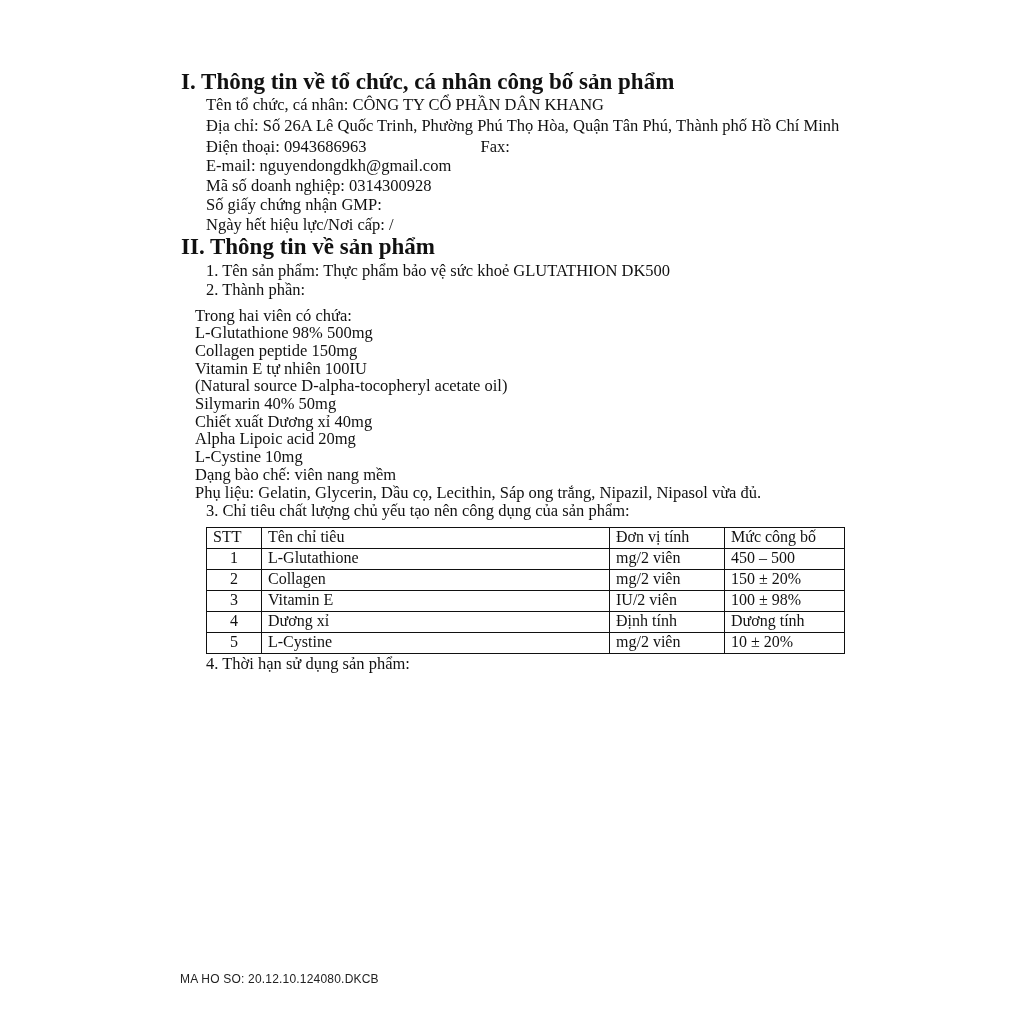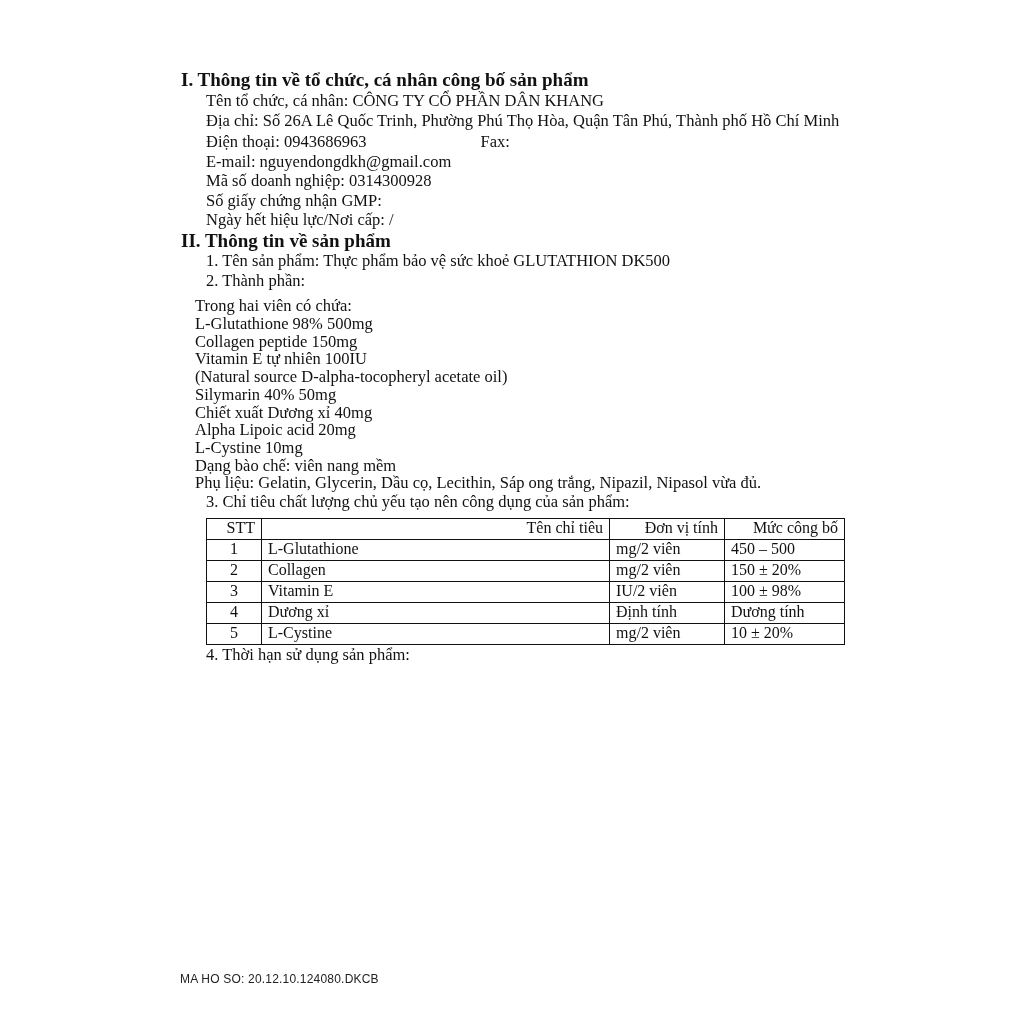--- a/index.html
+++ b/index.html
@@ -46,21 +46,21 @@
   }
   
   .content {
     margin-left: 181px;
     width: 663px;
     font-size: 16.5px;
     line-height: 1.18;
   }
   .content p { margin: 0; text-indent: 25px; }
   h2.section-heading {
-    font-size: 19px;
+    font-size: 23px;
     font-weight: 700;
     margin: 0;
     line-height: 1.15;
   }
   .sec1-heading { margin-top: 35px; }
   .org-name    { margin-top: 8px; }
   .org-address { margin-top: 5px; line-height: 1.33; }
   .phone-line  { margin-top: 3px; }
   .fax-label   { margin-left: 110px; text-align: right; }
   .email-line  { margin-top: 8px; }
@@ -91,21 +91,21 @@
     height: 21px;
     padding: 0 6px;
     font-weight: 400;
     overflow: hidden;
     white-space: nowrap;
   }
   .col-stt  { width: 55px; }
   .col-name { width: 348px; }
   .col-unit { width: 115px; }
   .col-level{ width: 120px; }
-  .quality-table th { text-align: right; }
+  .quality-table th { text-align: left; }
   .quality-table td { text-align: left; }
   .quality-table td.cell-stt { text-align: center; }
   .shelf-heading { margin-top: 4px; }
   
   .footer-code {
     position: absolute;
     left: 180px;
     top: 972px;
     font-family: "Liberation Sans", "DejaVu Sans", sans-serif;
     font-size: 12px;

